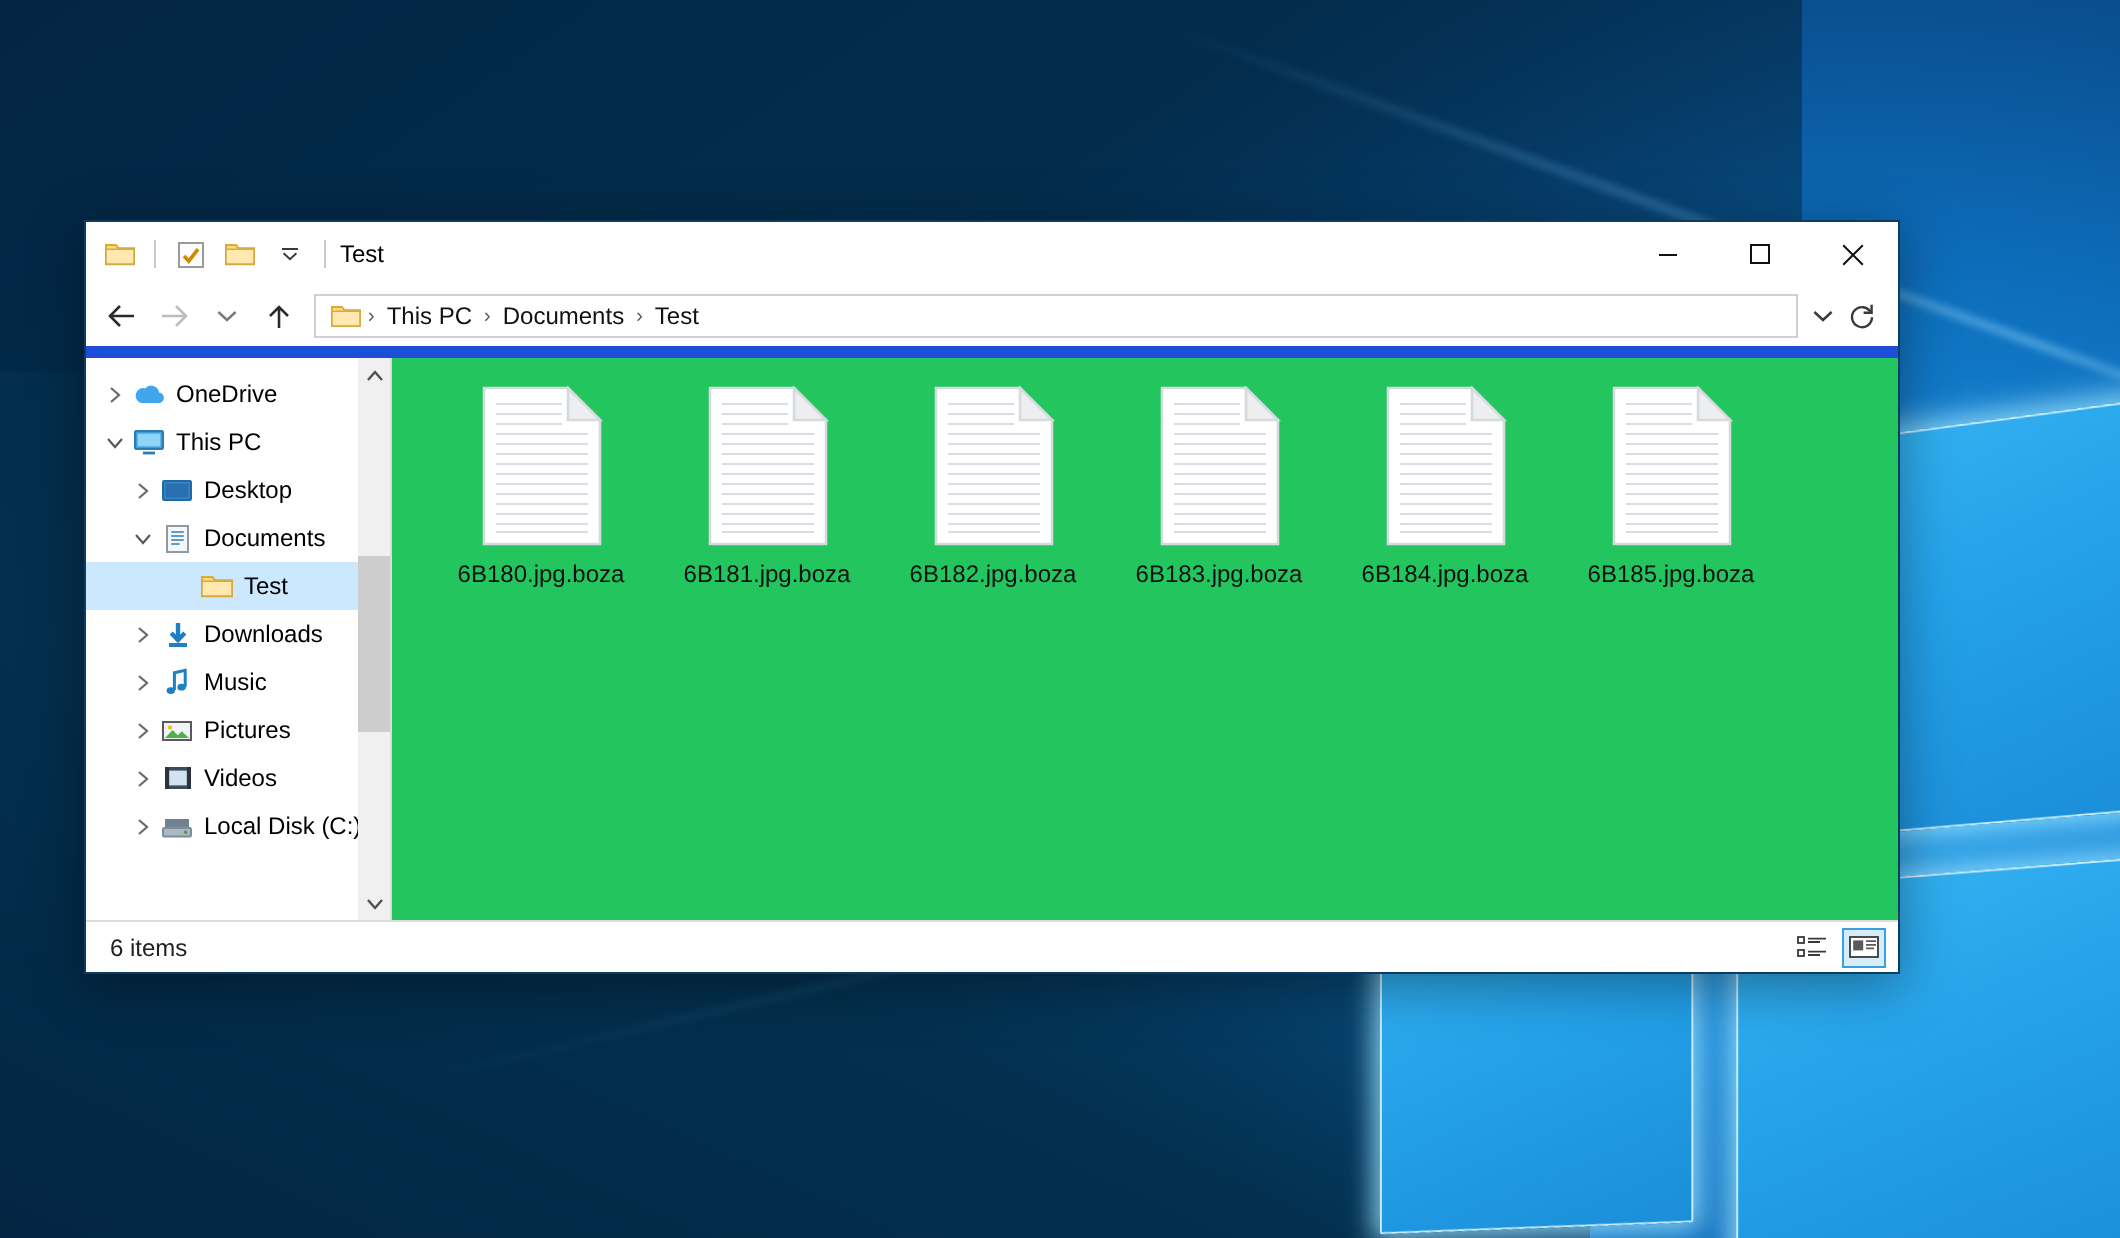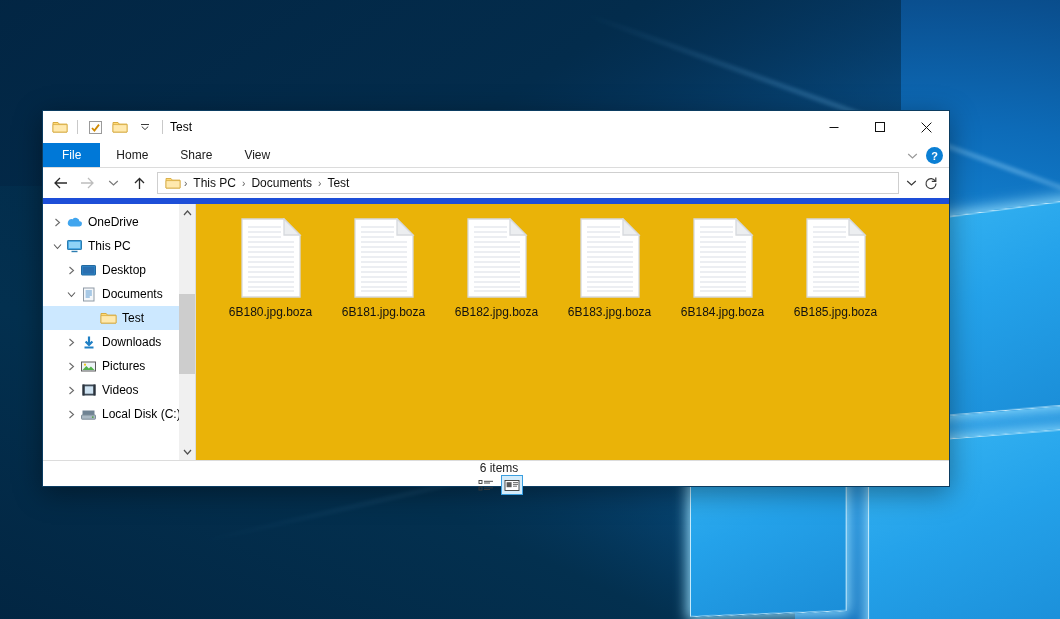--- a/index.html
+++ b/index.html
@@ -247,21 +247,21 @@
   }
   .sb-track { flex: 1; width: 16px; position: relative; }
   .sb-thumb {
     position: absolute; left: 0; top: 33%;
     width: 16px; height: 36%;
     background: #cdcdcd;
   }
 
   .content {
     flex: 1 1 auto;
-    background: #eab308;
+    background: #22c55e;
     border-left: 1px solid #dcdcdc;
     padding: 10px 0 0 18px;
     overflow: hidden;
   }
   .grid {
     display: flex; flex-wrap: wrap;
     gap: 0;
   }
   .file-cell {
     width: 113px;
@@ -275,21 +275,21 @@
     white-space: nowrap;
   }
 
   
   .statusbar {
     height: 26px; min-height: 26px;
     border-top: 1px solid #dcdcdc;
     background: #fff;
     display: flex; align-items: center;
     padding: 0 6px 0 12px;
-    font-size: 12px; color: #222; flex-direction: column;
+    font-size: 12px; color: #222;
   }
   .status-text { flex: 1; }
   .viewbtns { display: flex; align-items: center; gap: 4px; }
   .viewbtn {
     width: 22px; height: 20px;
     display: flex; align-items: center; justify-content: center;
   }
   .viewbtn.active {
     border: 1px solid #3a9fe0;
     background: #d4ecfb;
@@ -359,34 +359,20 @@
             </svg>
         </div>
         <div class="wbtn">
           <svg width="13" height="13" viewBox="0 0 13 13">
               <path d="M1.6 1.6l9.8 9.8M11.4 1.6l-9.8 9.8" stroke="#111" stroke-width="1"></path>
             </svg>
         </div>
       </div>
     </div>
 
-    <div class="ribbon">
-      <div class="tab file">File</div>
-      <div class="tab">Home</div>
-      <div class="tab">Share</div>
-      <div class="tab">View</div>
-      <div class="ribbon-right">
-        <div>
-          <svg width="11" height="8" viewBox="0 0 11 8">
-              <path d="M1.2 2L5.5 6 9.8 2" stroke="#9a9a9a" stroke-width="1.2" fill="none"></path>
-            </svg>
-        </div>
-        <div class="help-btn">?</div>
-      </div>
-    </div>
 
     <div class="addrbar">
       <div class="navbtn">
         <svg width="16" height="14" viewBox="0 0 16 14">
             <path d="M7 2L2 7l5 5M2 7h12" stroke="#2b2b2b" stroke-width="1.3" fill="none"></path>
           </svg>
       </div>
       <div class="navbtn dim">
         <svg width="16" height="14" viewBox="0 0 16 14">
             <path d="M9 2l5 5-5 5M14 7H2" stroke="#bdbdbd" stroke-width="1.3" fill="none"></path>
@@ -519,20 +505,35 @@
           </span>
           <span class="ticon">
             <svg width="14" height="15" viewBox="0 0 14 15">
               <path d="M7 1.5v7.5M3.6 6.5L7 10l3.4-3.5" stroke="#1f7fc4" stroke-width="2.2" fill="none"></path>
               <path d="M2.5 12.5h9" stroke="#1f7fc4" stroke-width="2"></path>
             </svg>
           </span>
           <span>Downloads</span>
         </div>
 
+        <div class="tree-item indent-2">
+          <span class="tw">
+            <svg width="7" height="9" viewBox="0 0 7 9">
+                <path d="M1.5 1l4 3.5-4 3.5" stroke="#6a6a6a" stroke-width="1.1" fill="none"></path>
+              </svg>
+          </span>
+          <span class="ticon">
+            <svg width="13" height="15" viewBox="0 0 13 15">
+              <path d="M5.2 11V2.4l5.4-1.2v8.2" stroke="#1f7fc4" stroke-width="1.5" fill="none"></path>
+              <ellipse cx="3.4" cy="11.3" rx="2.1" ry="1.7" fill="#1f7fc4"></ellipse>
+              <ellipse cx="8.8" cy="9.6" rx="2.1" ry="1.7" fill="#1f7fc4"></ellipse>
+            </svg>
+          </span>
+          <span>Music</span>
+        </div>
 
         <div class="tree-item indent-2">
           <span class="tw">
             <svg width="7" height="9" viewBox="0 0 7 9">
                 <path d="M1.5 1l4 3.5-4 3.5" stroke="#6a6a6a" stroke-width="1.1" fill="none"></path>
               </svg>
           </span>
           <span class="ticon">
             <svg width="17" height="13" viewBox="0 0 17 13">
               <rect x="1.5" y="2" width="14" height="9" fill="#eef4f8" stroke="#5a5a5a"></rect>

